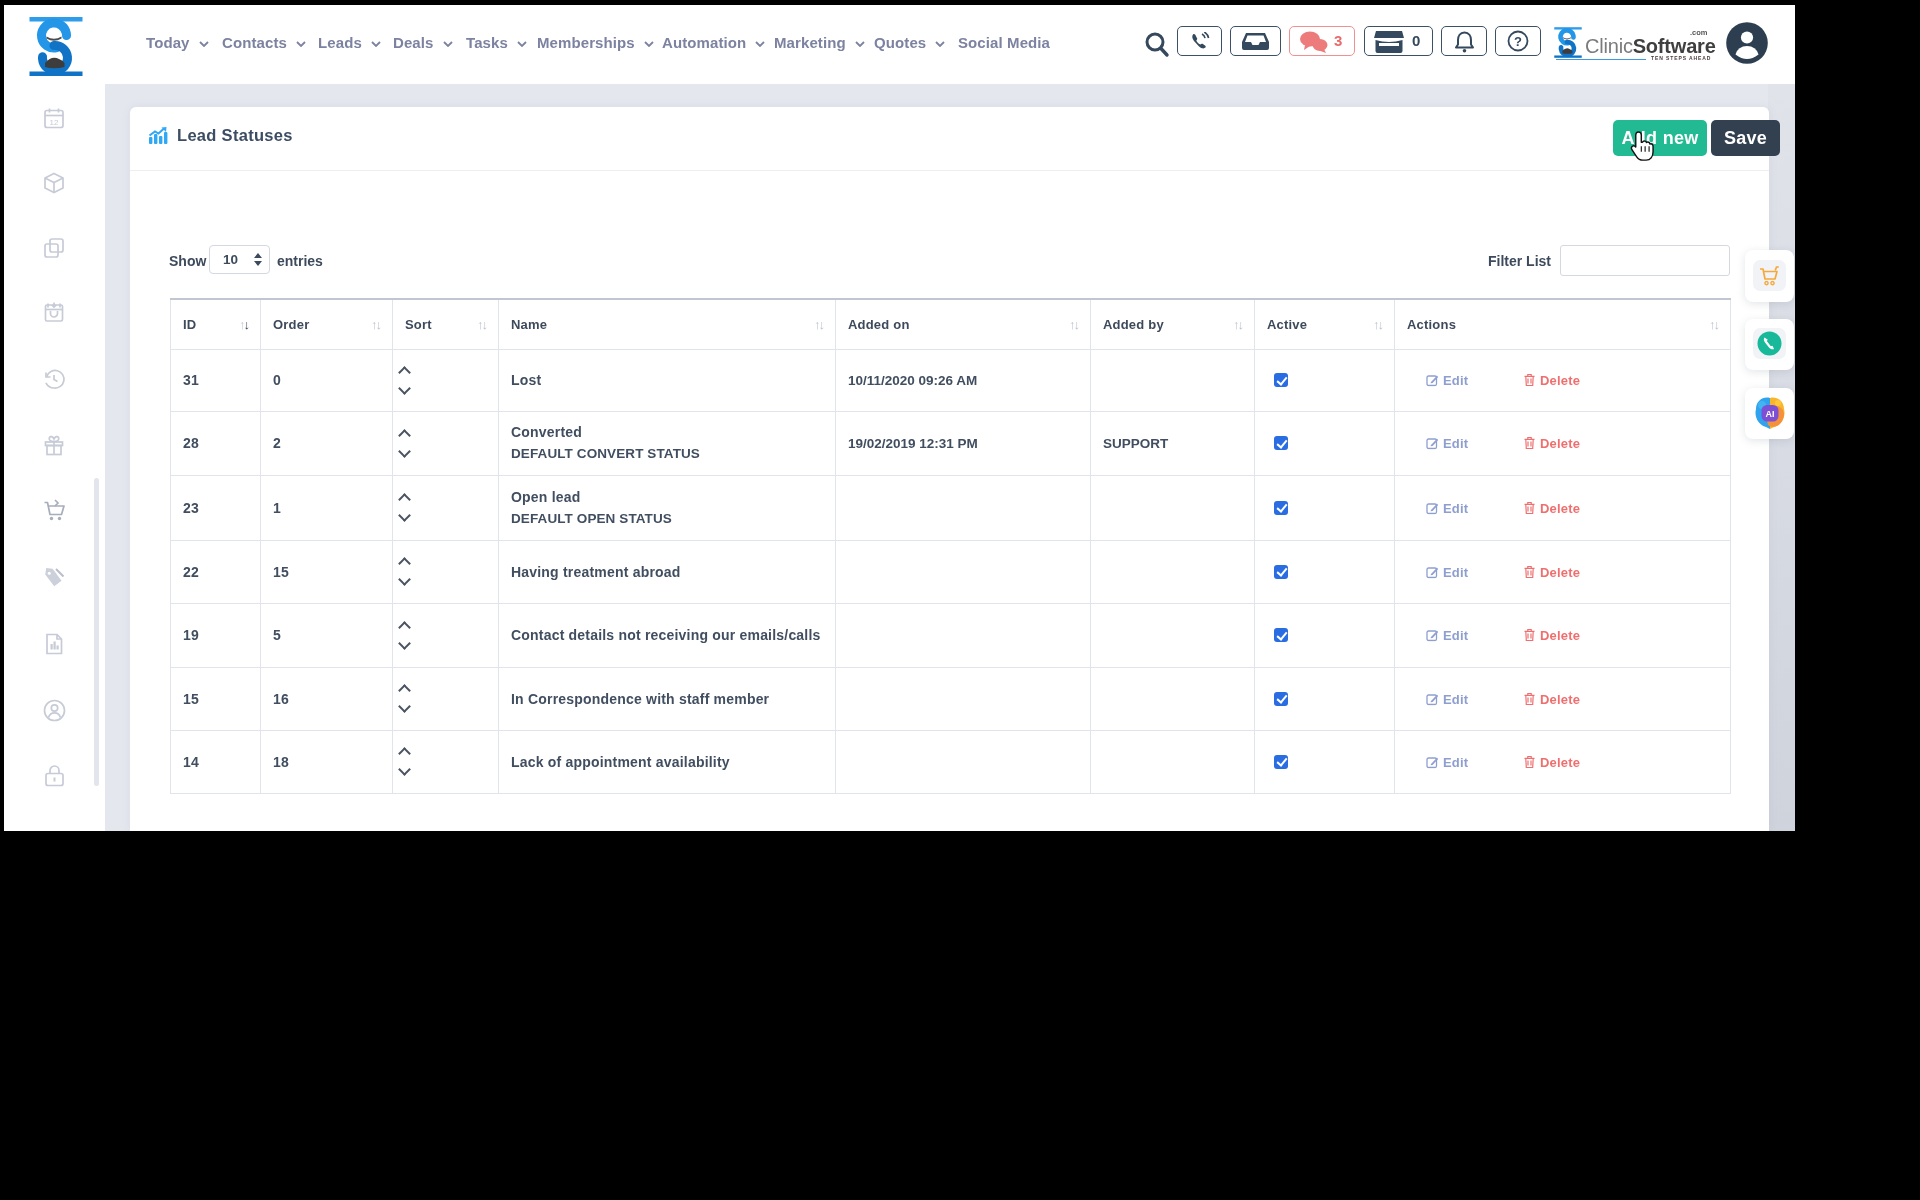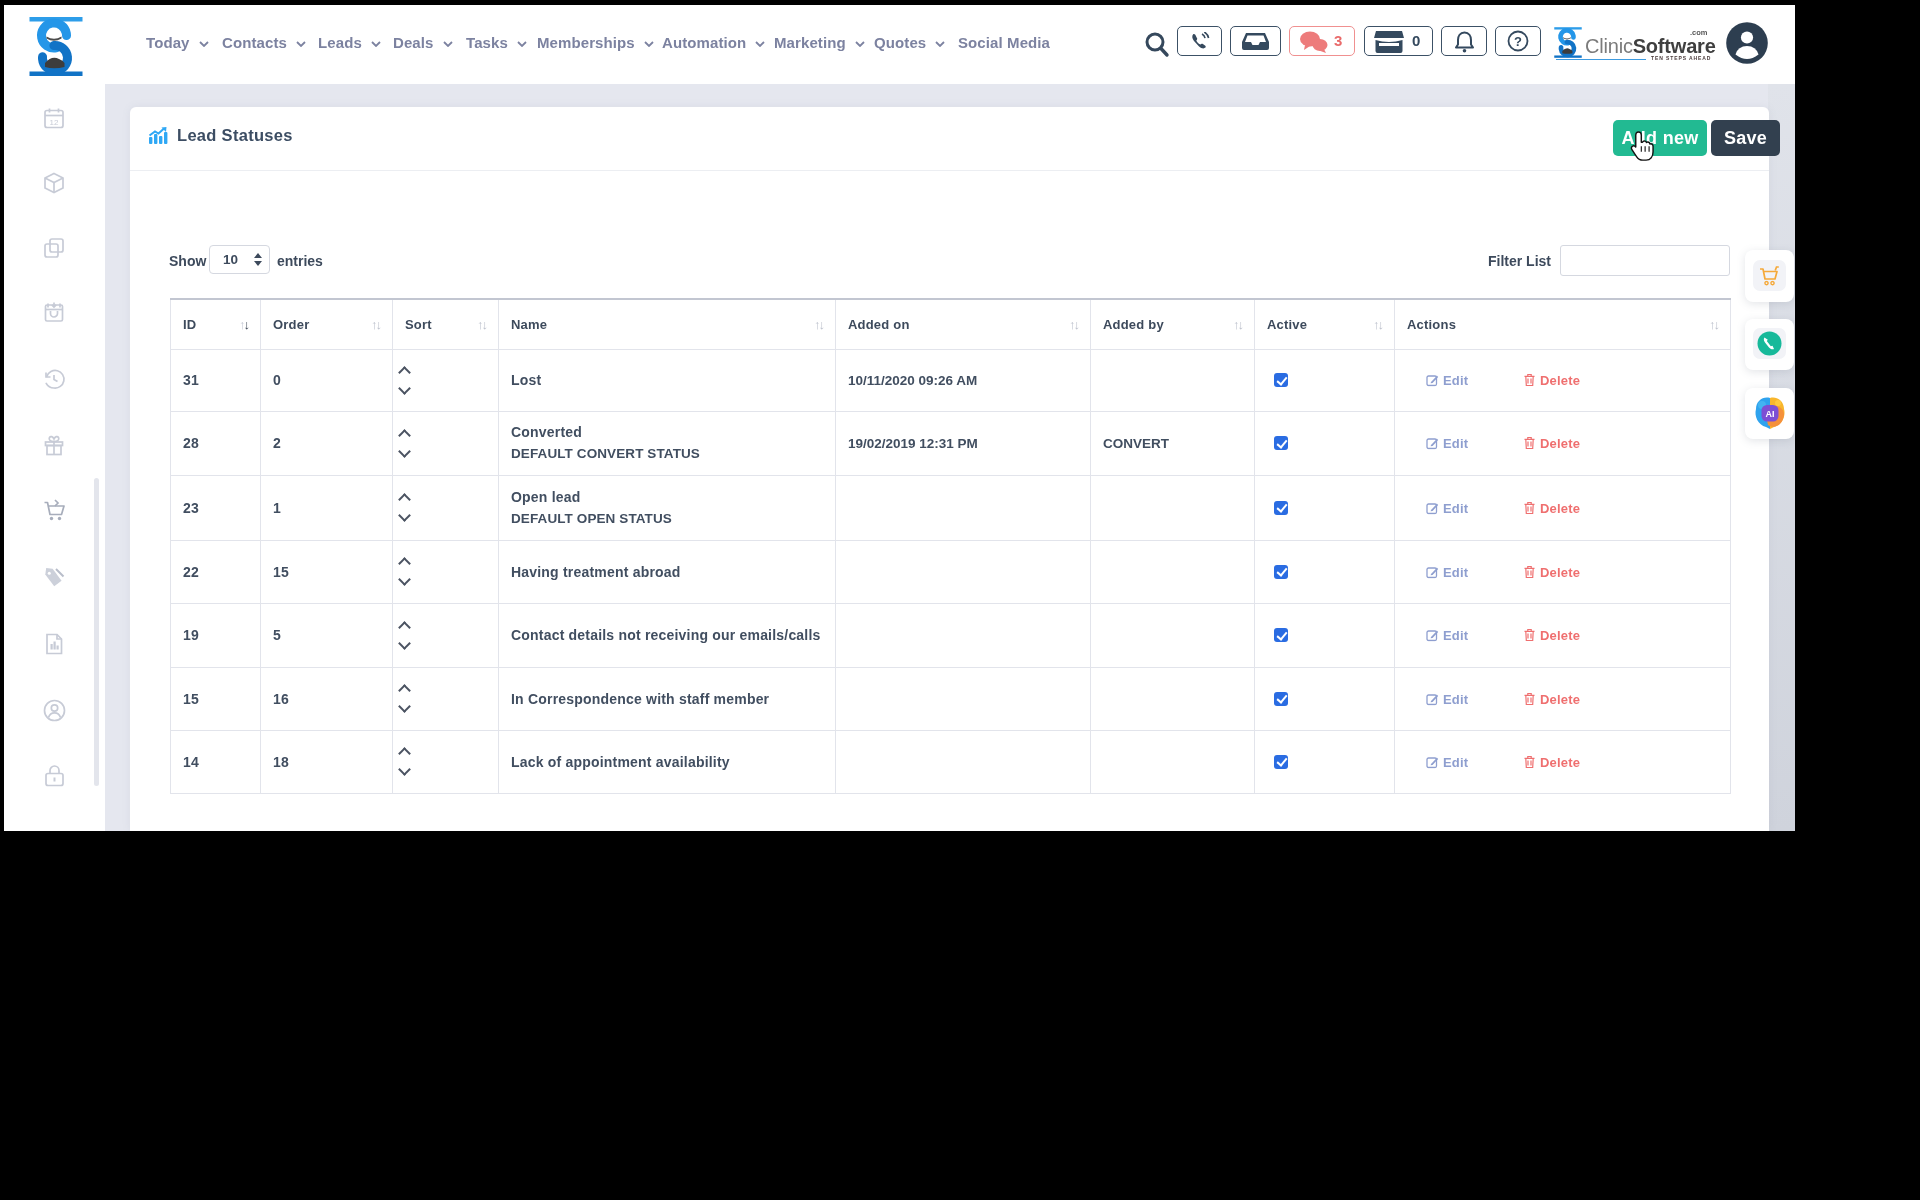--- a/index.html
+++ b/index.html
@@ -318,21 +318,21 @@
               </td>
             </tr>
         <tr style="height:64px">
               <td>28</td>
               <td>2</td>
               <td>
                 <span class="sc"></span>
               </td>
               <td class="nm2">Converted<br><b>DEFAULT CONVERT STATUS</b></td>
               <td class="dt">19/02/2019 12:31 PM</td>
-              <td class="dt">CONVERT</td>
+              <td class="dt">SUPPORT</td>
               <td>
                 <div class="ck"></div>
               </td>
           <td class="acts">
                 <span class="edit"><svg width="13" height="13" viewBox="0 0 13 13" fill="none" stroke="#8e9ecf" stroke-width="1.3">
                     <rect x="1" y="2.5" width="9.5" height="9.5" rx="1.5"></rect>
                     <path d="M5 8.5 L11 2.2 L12.2 3.4 L6.6 9.4 L4.6 9.8 Z" fill="#8e9ecf" stroke="none"></path>
                   </svg>Edit</span>
                 <span class="del"><svg width="11" height="13" viewBox="0 0 11 13" fill="none" stroke="#ef6f6f" stroke-width="1.2">
                     <path d="M0.5 2.8 L10.5 2.8 M3.8 2.6 L3.8 1 L7.2 1 L7.2 2.6 M1.8 2.8 L2.3 12 L8.7 12 L9.2 2.8"></path>

